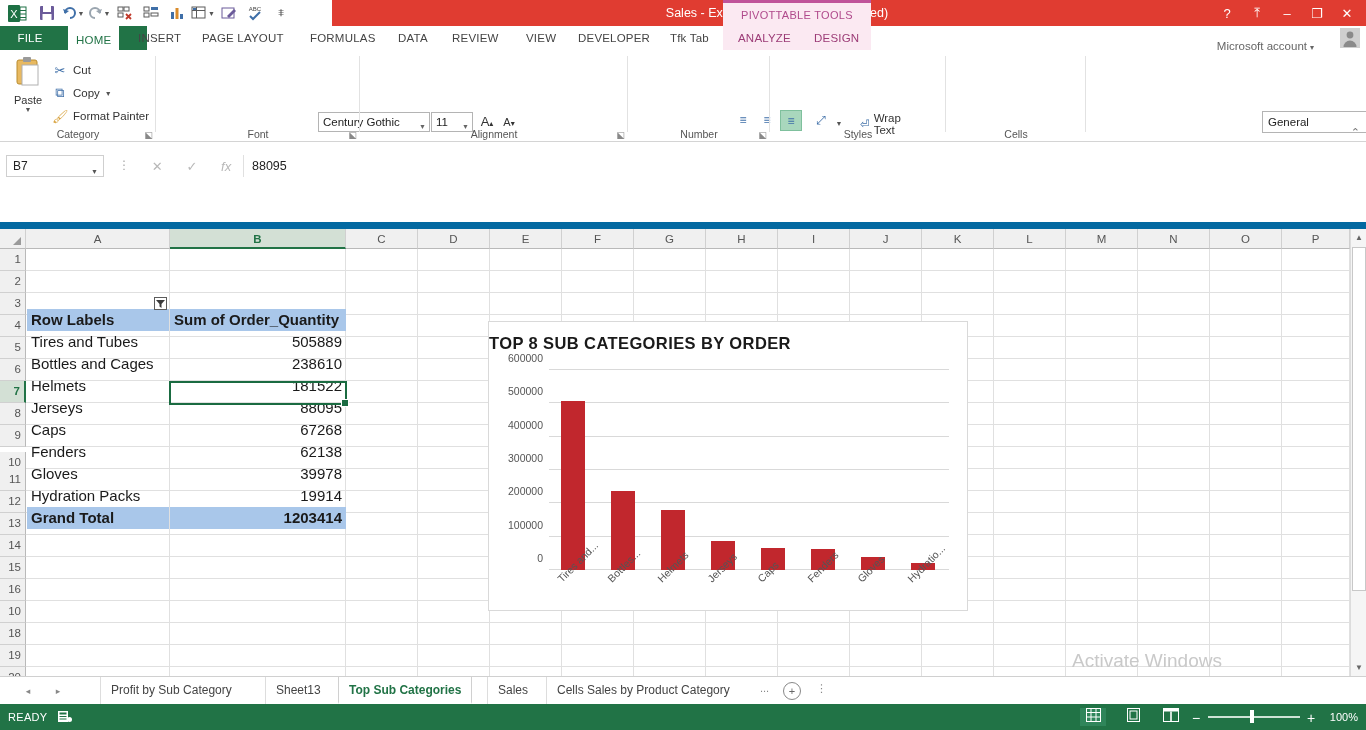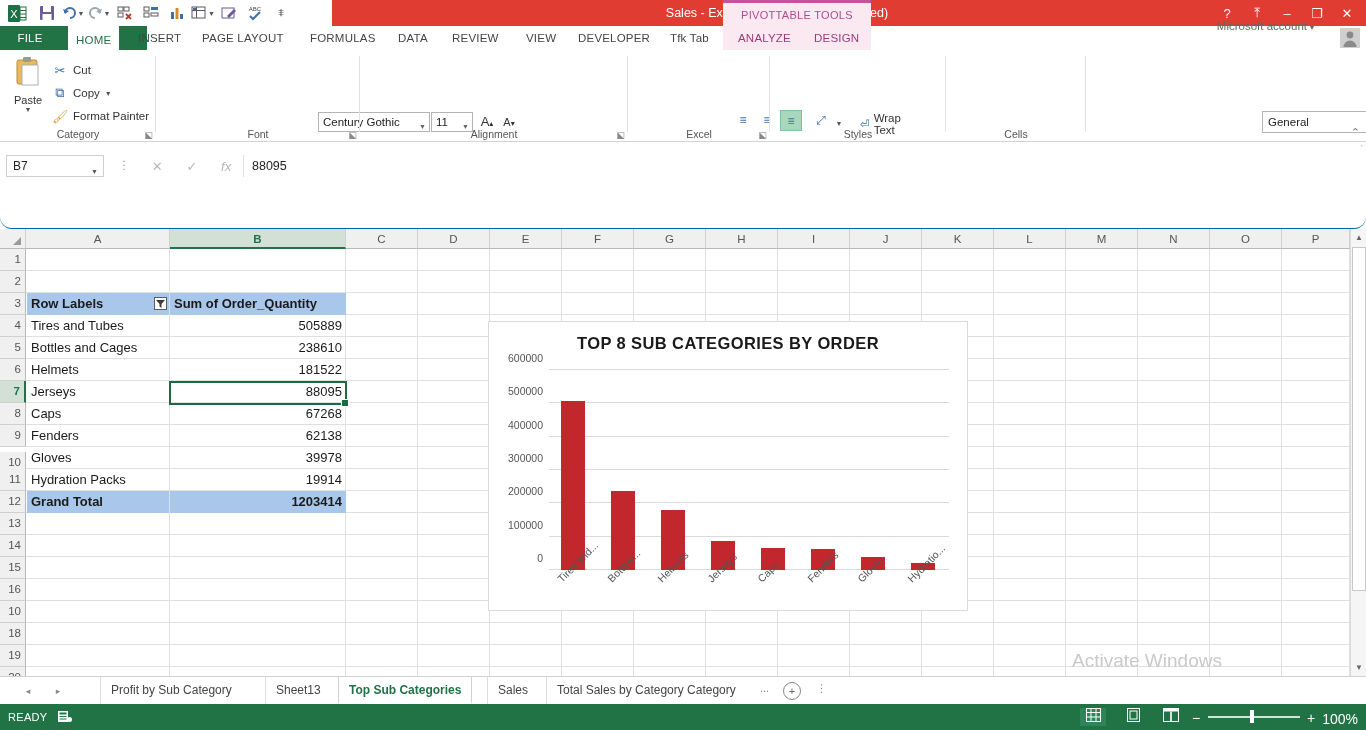--- a/index.html
+++ b/index.html
@@ -62,21 +62,21 @@
   }
   .tab {
     position: absolute; top: 0; height: 24px; line-height: 24px;
     font-size: 11.5px; color: #444; letter-spacing: .2px; cursor: default;
     padding: 0 8px; white-space: nowrap;
   }
   .tab.file { background: #217346; color: #fff; left: 6px; width: 48px; text-align: center; padding: 0; }
   .tab.active { color: #217346; background: #fff; border-top: 2px solid #fff; }
   .tab.ctx { color: #9c3c77; }
   .msacct {
-    position: absolute; right: 52px; top: 20px; font-size: 11.5px; color: #666;
+    position: absolute; right: 52px; top: 40px; font-size: 11.5px; color: #666;
   }
   .msacct .dd { font-size: 8px; margin-left: 3px; }
   .avatar {
     position: absolute; right: 6px; top: 28px; width: 20px; height: 20px;
   }
 
   
   .ribbon {
     position: absolute; top: 50px; left: 0; width: 1366px; height: 92px;
     background: #fff; border-bottom: 1px solid #d4d4d4;
@@ -139,22 +139,21 @@
     border: 1px solid #b4b4b4; font-size: 11.5px; padding: 0 16px 0 5px; line-height: 20px;
     background: #fff; color: #222;
   }
   .numbtn { position: absolute; font-size: 13px; color: #333; text-align: center; }
   .smalltri { font-size: 7px; color: #555; }
   .collapse-ribbon { position: absolute; right: 6px; bottom: 2px; font-size: 11px; color: #777; }
 
   
   .fbar {
     position: absolute; top: 143px; left: 0; width: 1366px; height: 86px; background: #fff;
-    border-bottom: 1px solid #0369a1;
-    border-radius: 12px;
+    border-bottom: 7px solid #0369a1;
   }
   .namebox {
     position: absolute; left: 6px; top: 12px; width: 98px; height: 22px;
     border: 1px solid #cfcfcf; background: #fff; font-size: 12px; color: #222;
     padding-left: 6px; line-height: 20px;
   }
   .namebox .nb-dd { position: absolute; right: 5px; top: 6px; font-size: 7px; color: #555; }
   .fb-sep { position: absolute; left: 118px; top: 15px; font-size: 12px; color: #aaa; }
   .fb-xcheck { position: absolute; left: 140px; top: 12px; width: 104px; height: 22px;
     display: flex; align-items: center; justify-content: space-around;
@@ -186,23 +185,23 @@
   }
   .rowhdr {
     position: absolute; left: 0; width: 26px; height: 22px; background: #f0f0f0;
     border-right: 1px solid #b9b9b9; border-bottom: 1px solid #d0d0d0;
     font-size: 11.5px; color: #555; text-align: right; padding-right: 4px; line-height: 21px;
   }
   .rowhdr.sel { background: #d3e0d5; color: #217346; font-weight: bold; border-right: 2px solid #217346; }
   .gridline-v { position: absolute; width: 1px; background: #e0e0e0; top: 20px; bottom: 0; }
   .gridline-h { position: absolute; height: 1px; background: #e0e0e0; left: 26px; right: 16px; }
   .cell {
-    position: absolute; height: 22px; line-height: 22px; font-size: 13px; color: #1a1a1a;
+    position: absolute; height: 22px; line-height: 22px; font-size: 15px; color: #1a1a1a;
     font-family: "Century Gothic", "Liberation Sans", sans-serif;
-    padding: 0 4px; white-space: nowrap; overflow: hidden;
+    padding: 0 4px; white-space: nowrap; overflow: hidden; margin-top: 16px;
   }
   .cell.num { text-align: right; }
   .cell.hdrblue { background: #a9c7ea; font-weight: bold; }
   .cell.totblue { background: #a9c7ea; font-weight: bold; }
   .filter-ico {
     position: absolute; width: 13px; height: 13px; border: 1px solid #5c5c5c;
     font-size: 8px; text-align: center; line-height: 12px; background:#fff; color: #333;
   }
   .selbox {
     position: absolute; border: 2px solid #1a6b41; background: transparent;
@@ -211,21 +210,21 @@
     content: ''; position: absolute; right: -4px; bottom: -4px; width: 6px; height: 6px;
     background: #1a6b41; border: 1px solid #fff;
   }
 
   
   .chart {
     position: absolute; left: 488px; top: 321px; width: 480px; height: 290px;
     background: #fff; border: 1px solid #d9d9d9;
   }
   .chart-title {
-    position: absolute; top: 12px; left: 0; width: 100%; text-align: center;
+    position: absolute; top: 12px; left: 0; width: 100%; text-align: left;
     font-size: 16.5px; font-weight: bold; color: #1a1a1a;
     font-family: "Century Gothic", "Liberation Sans", sans-serif; letter-spacing: .4px;
   }
   .plot { position: absolute; left: 60px; top: 48px; width: 400px; height: 200px; }
   .ytick {
     position: absolute; right: 100%; margin-right: 6px; transform: translateY(-50%);
     font-size: 10.5px; color: #555; white-space: nowrap;
     font-family: "Century Gothic", "Liberation Sans", sans-serif;
   }
   .hline { position: absolute; left: 0; width: 100%; height: 1px; background: #d9d9d9; }
@@ -280,21 +279,21 @@
   }
   .status .ready { position: absolute; left: 8px; top: 7px; letter-spacing: .3px; }
   .status .recico { position: absolute; left: 58px; top: 6px; font-size: 12px; }
   .viewbtn {
     position: absolute; top: 4px; width: 26px; height: 18px; text-align: center; line-height: 18px;
     font-size: 13px; color: #fff;
   }
   .viewbtn.on { background: #2f855a; }
   .zslider { position: absolute; top: 12px; left: 1208px; width: 92px; height: 2px; background: #cfe3d6; }
   .zhandle { position: absolute; top: 6px; left: 1250px; width: 4px; height: 13px; background: #fff; }
-  .zpct { position: absolute; right: 8px; top: 7px; font-size: 14px; color: #fff; }
+  .zpct { position: absolute; right: 8px; top: 7px; font-size: 11px; color: #fff; }
 </style>
 </head>
 <body>
 
 <div id="app">
 
   <div class="titlebar">
     <div class="title-red"></div>
     <div class="qat">
       <div class="qat-item logo">
@@ -510,21 +509,21 @@
       <div class="numfmt">
         <span>General</span>
         
       </div>
       <div class="numbtn" style="left:642px;top:92px;font-size:14px">$</div>
       <div class="numbtn smalltri" style="left:660px;top:96px">▼</div>
       <div class="numbtn" style="left:676px;top:92px;font-size:14px">%</div>
       <div class="numbtn" style="left:698px;top:92px;font-size:14px">,</div>
       <div class="numbtn" style="left:720px;top:93px;font-size:8px;line-height:9px">←.0<br>.00</div>
 
-      <div class="glabel">Excel</div>
+      <div class="glabel">Number</div>
       <div class="launcher">⬕</div>
       <div class="gdiv"></div>
     </div>
 
     <div class="rgroup" style="left:770px;width:176px">
 
       <div class="glabel">Styles</div>
       <div class="gdiv"></div>
     </div>
 
@@ -715,21 +714,21 @@
     <div class="hsb-arrow" style="right:0">►</div>
   </div>
 
   <div class="tabstrip">
     <div class="navarrow" style="left:18px">◂</div>
     <div class="navarrow" style="left:48px">▸</div>
     <div class="stab" style="left:100px">Profit by Sub Category</div>
     <div class="stab" style="left:265px">Sheet13</div>
     <div class="stab active" style="left:338px">Top  Sub Categories</div>
     <div class="stab" style="left:487px">Sales</div>
-    <div class="stab" style="left:546px">Total Sales by Category Category</div>
+    <div class="stab" style="left:546px">Cells Sales by Product Category</div>
     <div class="tabdots" style="left:760px">...</div>
     <div class="newsheet" style="left:783px">+</div>
     <div class="tabdots" style="left:816px">⋮</div>
   </div>
 
   <div class="status">
     <span class="ready">READY</span>
     <span class="recico">
       <svg width="14" height="13" viewBox="0 0 14 13">
           <rect x="0" y="1" width="10" height="11" fill="#fff"></rect>

